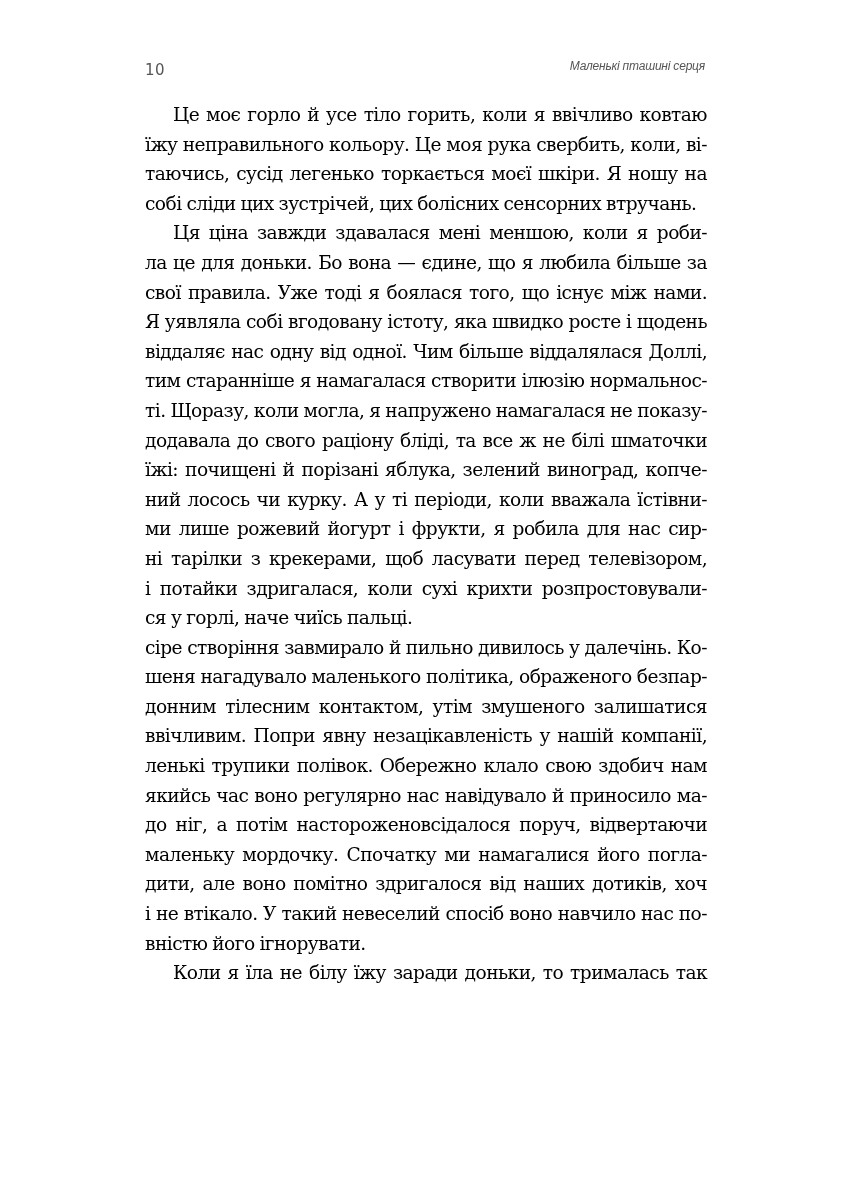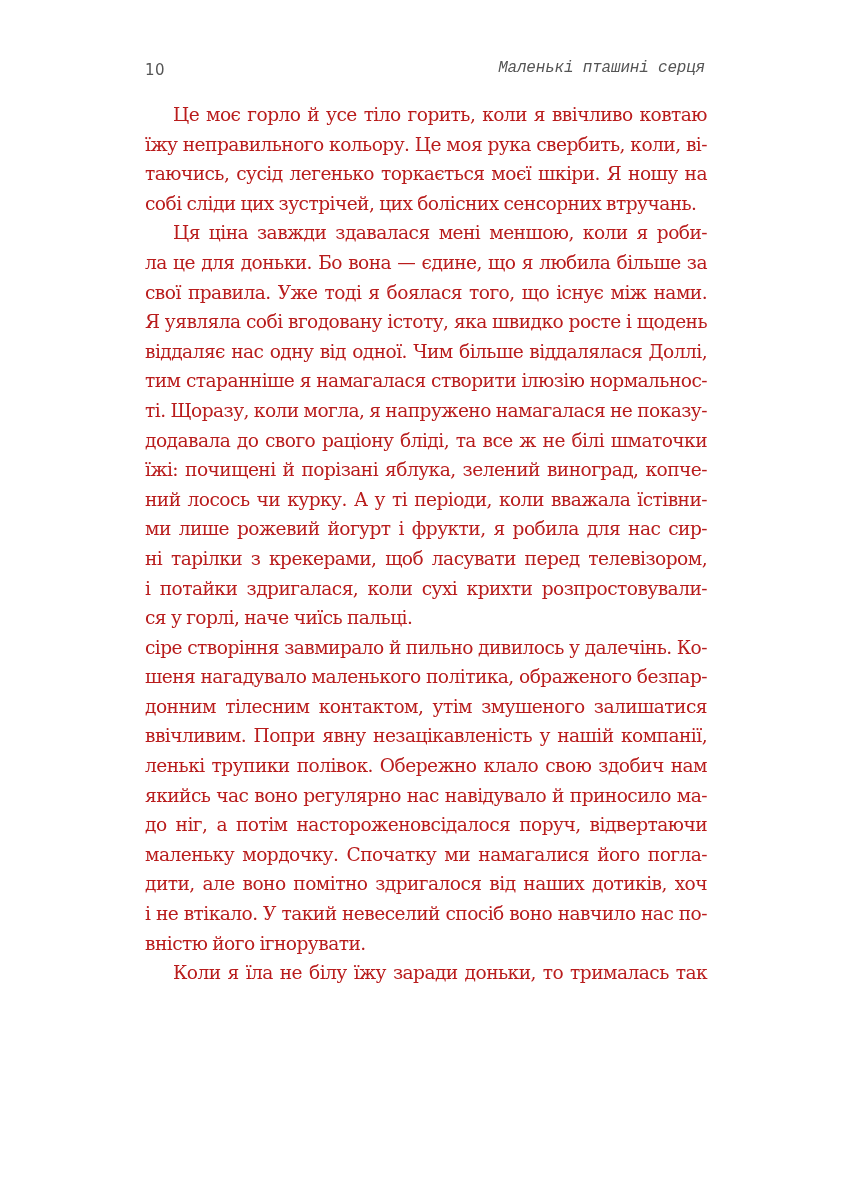--- a/index.html
+++ b/index.html
@@ -34,35 +34,35 @@
       position: absolute;
       left: 0;
       top: 2px;
       font-size: 15px;
       letter-spacing: 0.5px;
     }
     .book-title {
       position: absolute;
       right: 0;
       top: 0;
-      font-family: Liberation Mono, monospace;
+      font-family: Liberation Sans, sans-serif;
       font-style: italic;
-      font-size: 16px;
+      font-size: 12px;
       color: #555;
       letter-spacing: -0.2px;
     }
     .body-text {
       position: absolute;
       left: 145px;
       top: 100px;
       width: 562px;
       font-family: "DejaVu Serif", serif;
       font-size: 18.6px;
       line-height: 29.6px;
-      color: #b91c1c;
+      color: #000000;
     }
     .line {
       display: block;
       white-space: nowrap;
       text-align: justify;
       text-align-last: justify;
       height: 29.6px;
       letter-spacing: -0.55px;
       word-spacing: -0.5px;
     }

